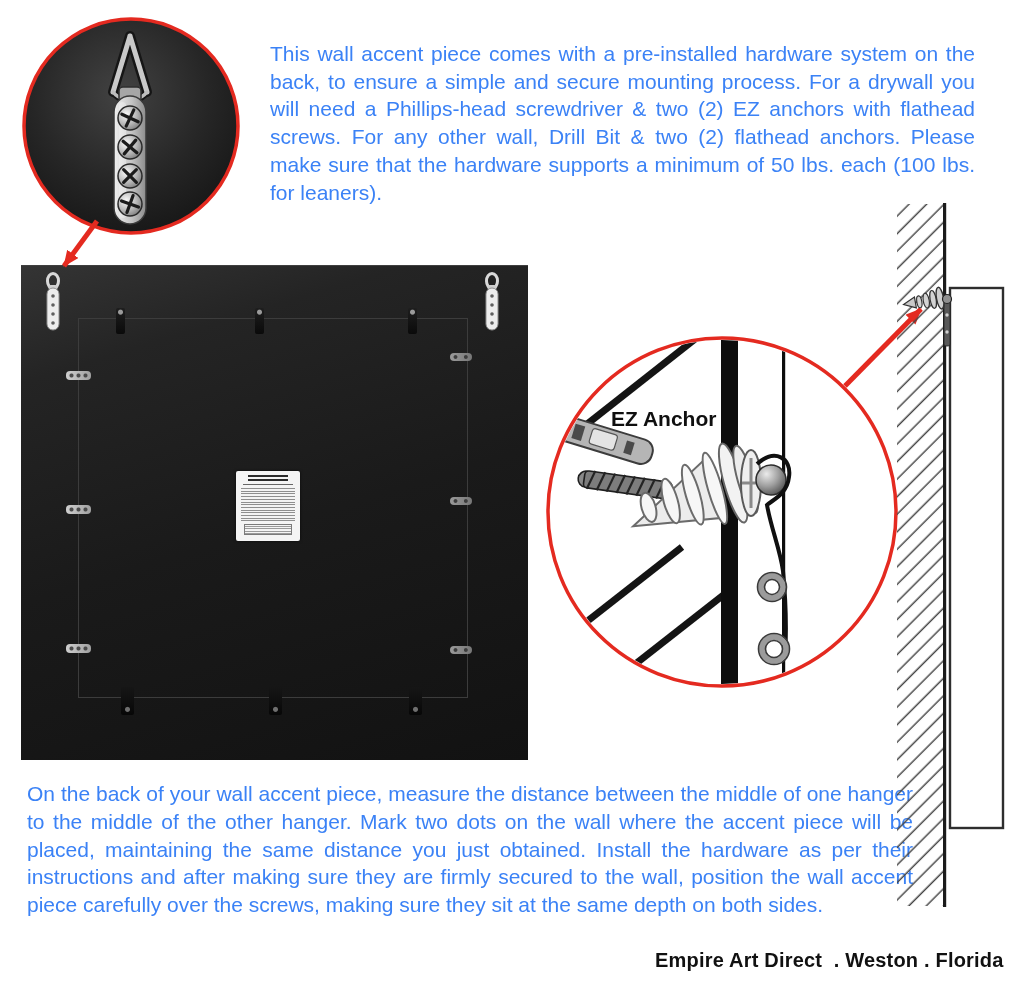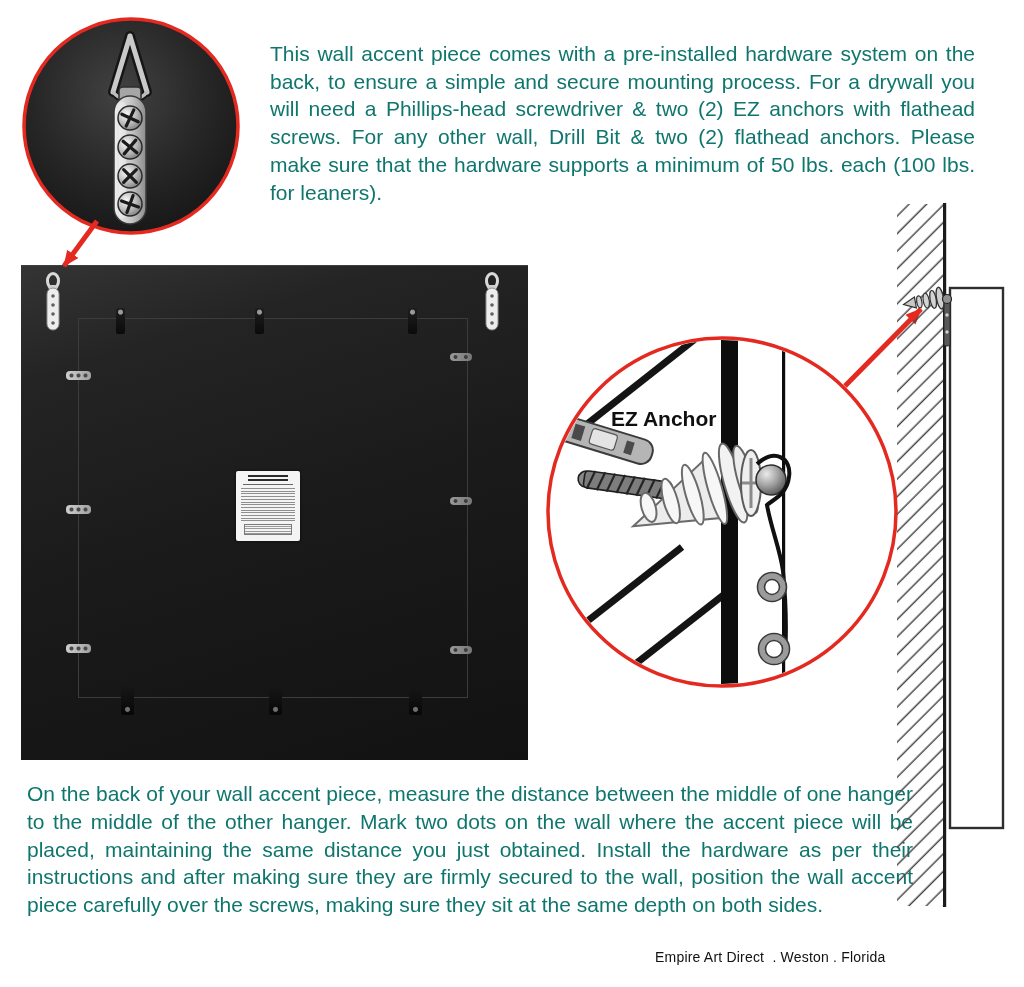--- a/index.html
+++ b/index.html
@@ -1,24 +1,24 @@
 <!DOCTYPE html>
 <html><head>
 <meta charset="utf-8">
 <style>
   html,body{margin:0;padding:0;background:#ffffff;}
   .canvas{
     position:relative;width:1024px;height:987px;background:#ffffff;overflow:hidden;
     font-family:"Liberation Sans",sans-serif;color:#0d0d0d;
   }
   
-  .para{position:absolute;text-align:justify;color:#0f766e;}
+  .para{position:absolute;text-align:justify;color:#3b82f6;}
   .para-top{left:270px;top:40px;width:705px;font-size:21px;line-height:27.7px;}
   .para-bottom{left:27px;top:780px;width:886px;font-size:21px;line-height:27.8px;}
-  .credit{position:absolute;left:655px;top:949px;font-size:14px;font-weight:normal;
+  .credit{position:absolute;left:655px;top:949px;font-size:20px;font-weight:bold;
           letter-spacing:.2px;white-space:pre;color:#111;}
   
   .back-panel{
     position:absolute;left:21px;top:265px;width:507px;height:495px;
     background:linear-gradient(163deg,#343434 0%,#242424 18%,#1a1a1a 52%,#121212 100%);
     border-top:1px solid #3f3f3f;box-sizing:border-box;
   }
   .inner-frame{position:absolute;left:57px;top:52px;width:390px;height:380px;
     border:1px solid #3c3c3c;box-sizing:border-box;}
   .hanger{position:absolute;top:6px;width:22px;height:60px;}

